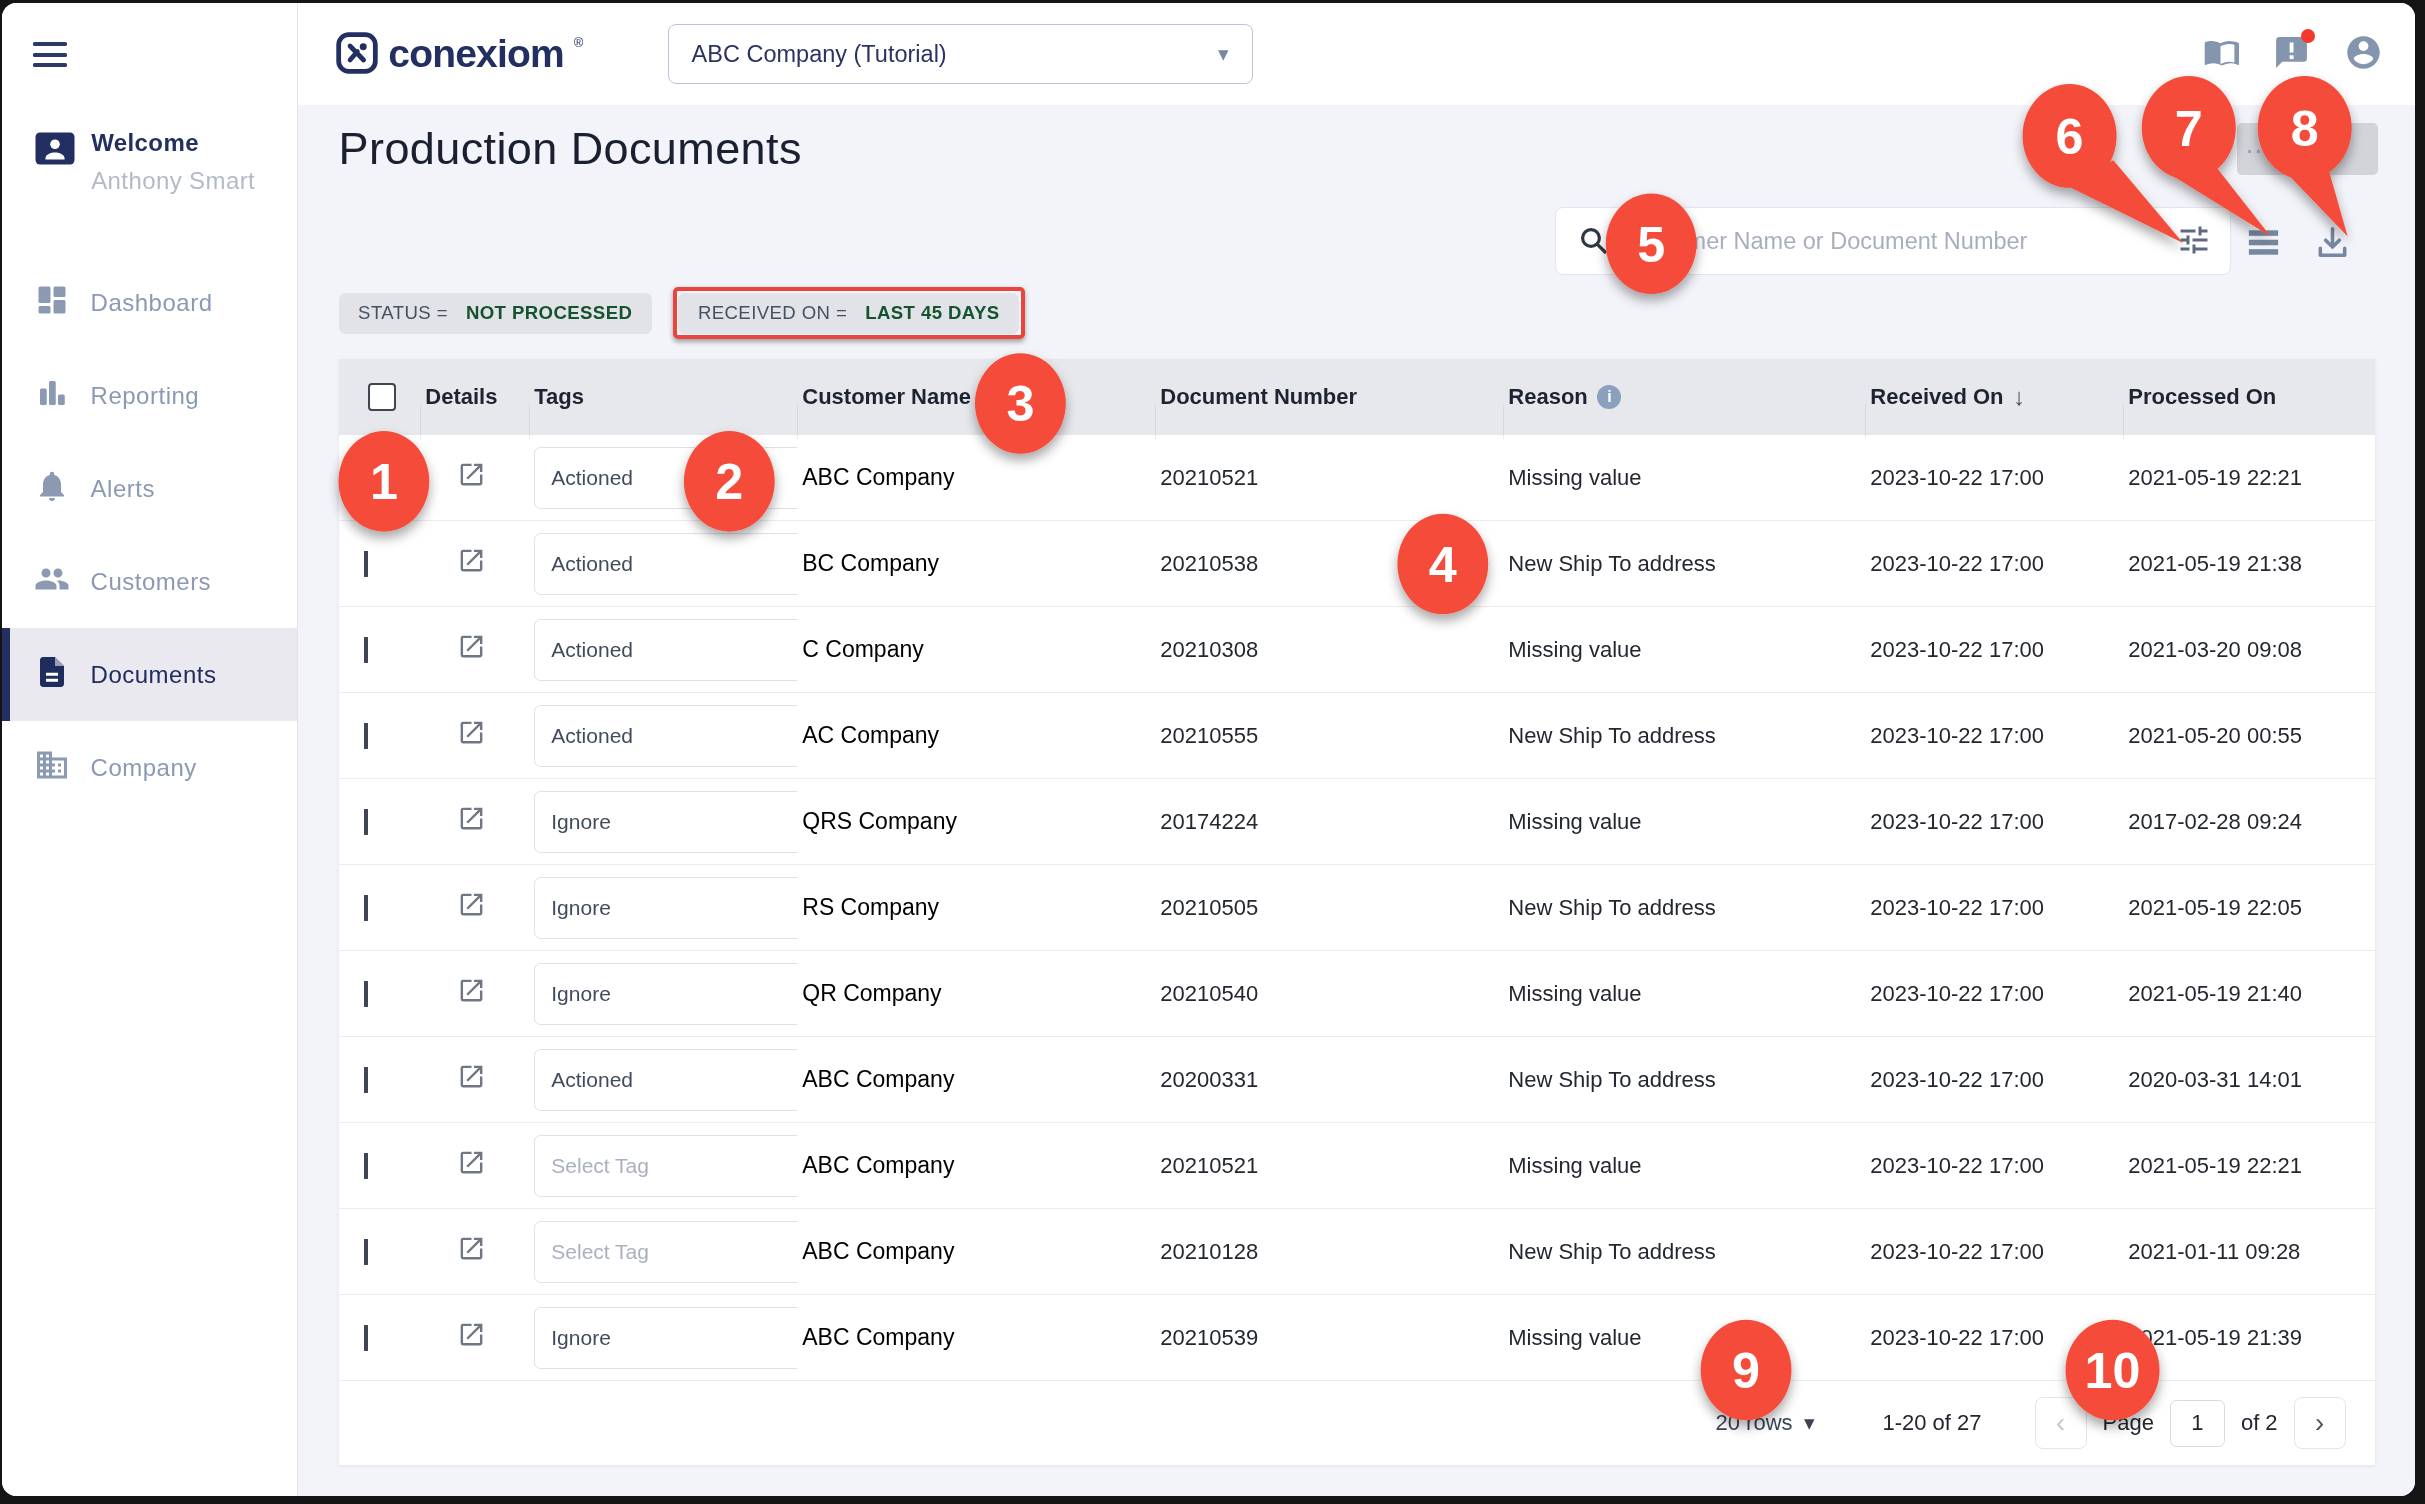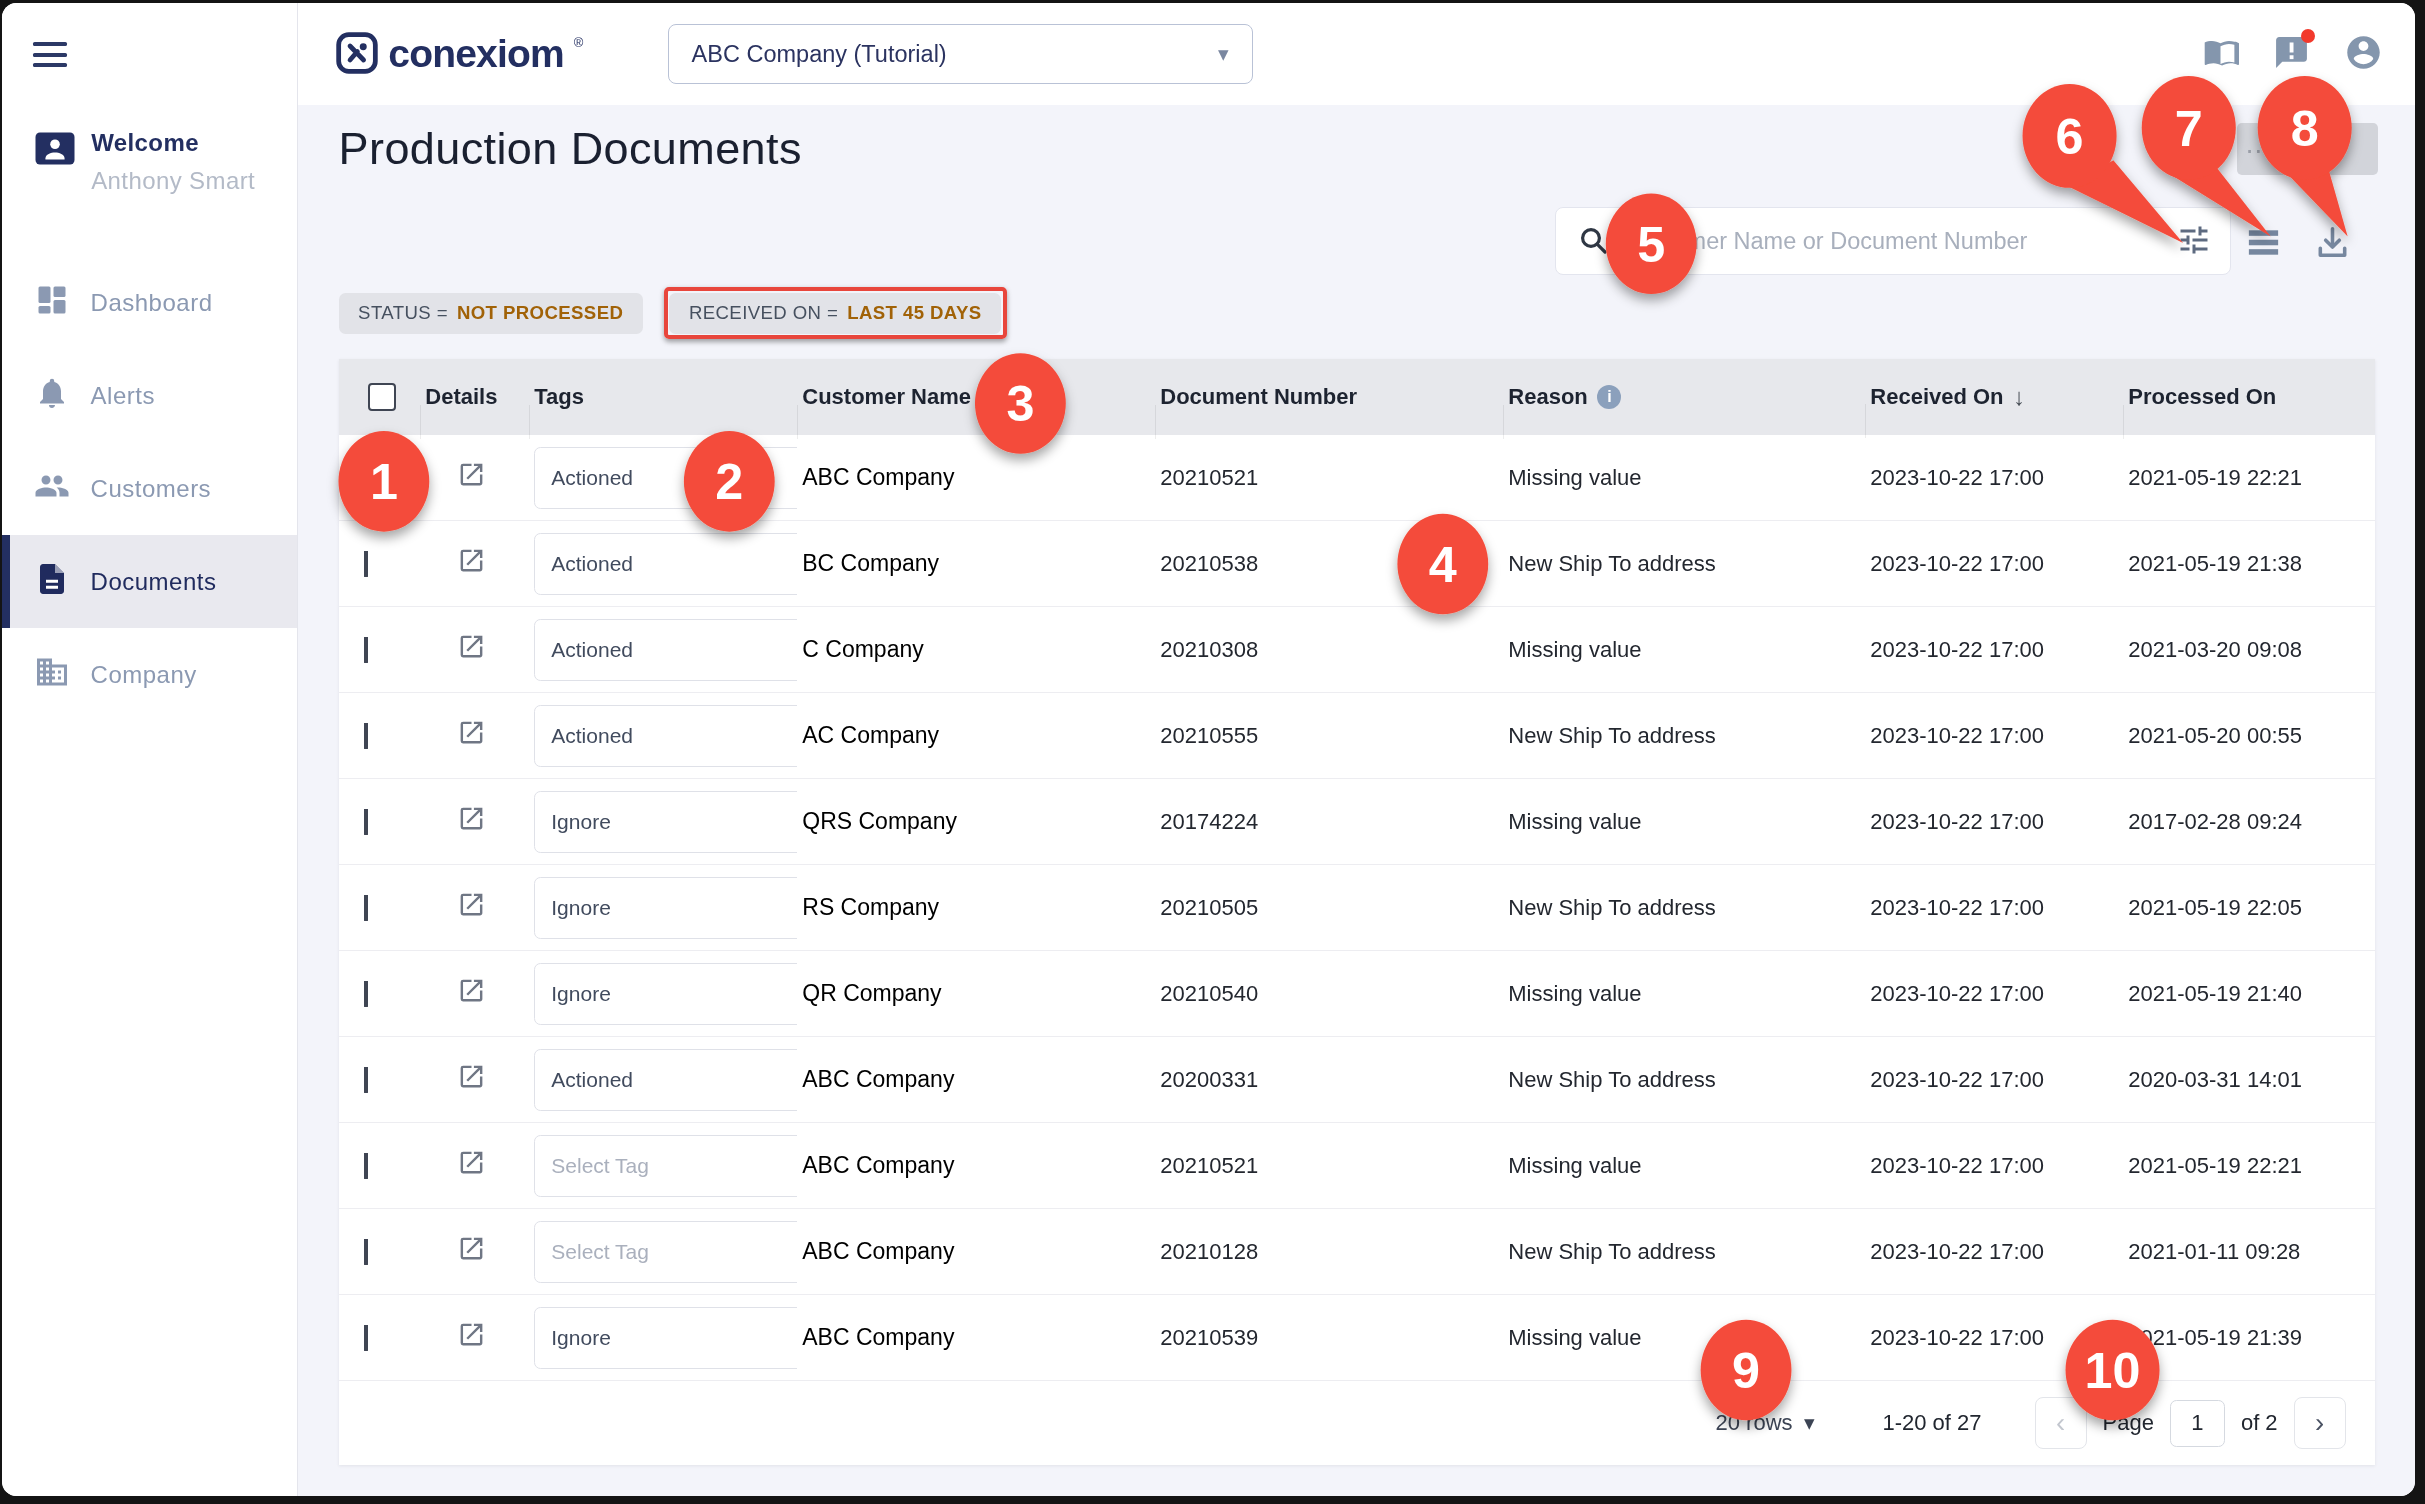--- a/index.html
+++ b/index.html
@@ -41,21 +41,21 @@
     border-radius:8px;box-sizing:border-box;display:flex;align-items:center;padding:0 18px 0 21px;gap:14.6px;}
   .searchbar input{flex:1;border:none;outline:none;font-size:23.5px;color:#3a4252;background:transparent;
     font-family:"Liberation Sans",sans-serif;}
   .searchbar input::placeholder{color:#a8afbc;}
   .tool-icon{position:absolute;top:118px;cursor:pointer;}
   .tool-icon.list{left:1946px;}
   .tool-icon.download{left:2015px;}
   .chips{position:absolute;left:41px;top:182px;display:flex;gap:21px;align-items:center;}
   .chip{background:#e2e3e8;border-radius:6.5px;height:41px;display:flex;align-items:center;padding:0 19.5px;
     font-size:18.6px;color:#46505f;letter-spacing:0.4px;white-space:nowrap;}
-  .chip b{color:#a16207;margin-left:9px;letter-spacing:0.4px;}
+  .chip b{color:#14532d;margin-left:18px;letter-spacing:0.4px;}
   .chip-hl{border:4.9px solid #e8463c;border-radius:4.9px;box-shadow:0 2.4px 4.9px rgba(0,0,0,.35);padding:1.6px;}
   
   .card{position:absolute;left:41px;top:254px;width:2036px;background:#fff;box-shadow:0 0.8px 3.2px rgba(20,24,40,.08);}
   .thead,.tr{display:grid;grid-template-columns:81px 109px 268px 358px 348px 362px 258px 252px;align-items:center;}
   .thead{height:76px;background:#e7e8ec;font-weight:700;font-size:22px;color:#1d2330;}
   .th{padding-left:5.7px;display:flex;align-items:center;gap:9.7px;position:relative;}
   .th.sep::before{content:"";position:absolute;left:0;top:21px;height:34px;width:0.8px;background:rgba(0,0,0,.07);}
   .tr{height:85px;border-bottom:1.6px solid #ededf1;font-size:22px;color:#23272f;background:#fff;}
   .td{padding-left:5.7px;overflow:hidden;white-space:nowrap;}
   .checkbox{width:24px;height:24px;border:2.4px solid #3f4553;border-radius:4px;margin-left:19.5px;background:#fff;cursor:pointer;}
@@ -115,20 +115,28 @@
         <span><svg width="36" height="36" viewBox="0 0 24 24" fill="currentColor">
               <rect x="3" y="3" width="8" height="11" rx="1"></rect>
               <rect x="13" y="3" width="8" height="7" rx="1"></rect>
               <rect x="13" y="12" width="8" height="9" rx="1"></rect>
               <rect x="3" y="16" width="8" height="5" rx="1"></rect>
             </svg></span>
         <span>Dashboard</span>
       </div>
       <div class="nav-item">
         <span><svg width="36" height="36" viewBox="0 0 24 24" fill="currentColor">
+              <rect x="4" y="9" width="4.5" height="11" rx="1"></rect>
+              <rect x="10" y="4" width="4.5" height="16" rx="1"></rect>
+              <rect x="16" y="13" width="4.5" height="7" rx="1"></rect>
+            </svg></span>
+        <span>Reporting</span>
+      </div>
+      <div class="nav-item">
+        <span><svg width="36" height="36" viewBox="0 0 24 24" fill="currentColor">
               <path d="M12 22c1.1 0 2-.9 2-2h-4a2 2 0 0 0 2 2zm6-6v-5c0-3.07-1.63-5.64-4.5-6.32V4a1.5 1.5 0 0 0-3 0v.68C7.64 5.36 6 7.92 6 11v5l-2 2v1h16v-1l-2-2z"></path>
             </svg></span>
         <span>Alerts</span>
       </div>
       <div class="nav-item">
         <span><svg width="36" height="36" viewBox="0 0 24 24" fill="currentColor">
               <path d="M16 11c1.66 0 2.99-1.34 2.99-3S17.66 5 16 5s-3 1.34-3 3 1.34 3 3 3zm-8 0c1.66 0 2.99-1.34 2.99-3S9.66 5 8 5 5 6.34 5 8s1.34 3 3 3zm0 2c-2.33 0-7 1.17-7 3.5V19h14v-2.5C15 14.17 10.33 13 8 13zm8 0c-.29 0-.62.02-.97.05 1.16.84 1.97 1.97 1.97 3.45V19h6v-2.5c0-2.33-4.67-3.5-7-3.5z"></path>
             </svg></span>
         <span>Customers</span>
       </div>

